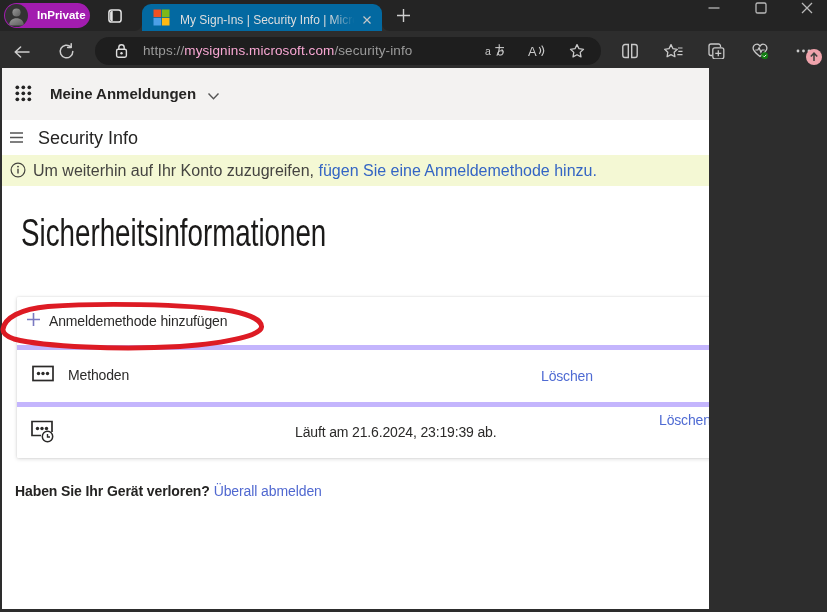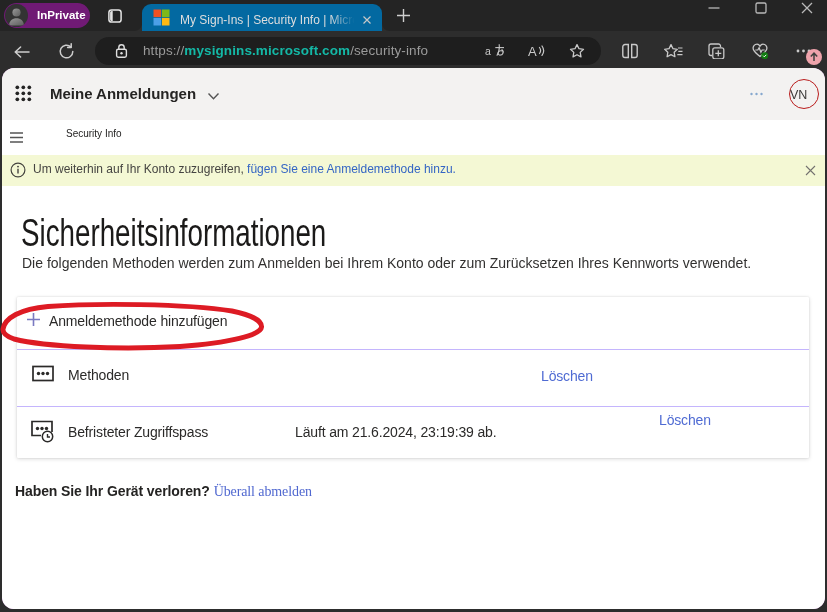--- a/index.html
+++ b/index.html
@@ -4,62 +4,62 @@
 <style>
   * { margin:0; padding:0; box-sizing:border-box; }
   html,body { width:827px; height:612px; overflow:hidden; }
   body { font-family:"Liberation Sans", sans-serif; background:#2d2d2d; position:relative; }
   .abs { position:absolute; }
 
   
   #titlebar { position:absolute; left:0; top:0; width:827px; height:31px; background:#242424; }
   #navbar   { position:absolute; left:0; top:31px; width:827px; height:37px; background:#2d2d2d; }
 
-  #inpill { position:absolute; left:4px; top:3px; width:86px; height:25px; background:#701a75; border-radius:13px; }
+  #inpill { position:absolute; left:4px; top:3px; width:86px; height:25px; background:#a21caf; border-radius:13px; }
   #inpill .face { position:absolute; left:1px; top:1px; width:23px; height:23px; border-radius:50%; background:#333; overflow:hidden; }
   #inpill .txt { position:absolute; left:33px; top:5.5px; color:#fff; font-size:11.5px; font-weight:700; }
 
   #tab { position:absolute; left:142px; top:4px; width:240px; height:27px; background:#0369a1; border-radius:9px 9px 0 0; }
   #tab .title { position:absolute; left:38px; top:9px; width:178px; font-size:12px; color:#dedede; white-space:nowrap; overflow:hidden;
     -webkit-mask-image: linear-gradient(90deg,#000 84%,transparent 98%); }
   #tab .close { position:absolute; right:8px; top:9px; width:14px; height:14px; color:#c8c8c8; }
 
   .ctl { position:absolute; top:0; width:14px; height:14px; color:#b9b9b9; }
 
   
-  #content { position:absolute; left:2px; top:68px; width:823px; height:541px; background:#f0abfc; border-radius:12px; overflow:hidden; }
+  #content { position:absolute; left:2px; top:68px; width:707px; height:541px; background:#f0abfc; border-radius:0; overflow:hidden; }
 
   #apphead { position:relative; height:52px; background:#f3f2f1; }
   #apphead .title { position:absolute; left:48px; top:17px; font-size:15px; font-weight:700; color:#252423; }
   #avatar { position:absolute; left:787px; top:11px; width:30px; height:30px; border-radius:50%; border:1px solid #b91c1c; color:#3b3a39;
             font-size:12.5px; text-align:left; line-height:30px; }
 
   #secrow { position:relative; height:35px; background:#fff; }
-  #secrow .t { position:absolute; left:36px; top:8px; font-size:10px; color:#252423;margin-left:28px; }
-
-  #banner { position:relative; height:31px; background:#f4f8d4; font-size:12px; color:#454441; }
+  #secrow .t { position:absolute; left:36px; top:8px; font-size:18px; color:#252423; }
+
+  #banner { position:relative; height:31px; background:#f4f8d4; font-size:16px; color:#454441; }
   #banner .msg { position:absolute; left:31px; top:7px; }
   #banner .msg a { color:#3465c4; text-decoration:none; }
 
   h1 { position:absolute; left:19px; top:26px; font-size:38px; font-weight:400; color:#1b1a19; line-height:1.15; transform:scaleX(.73); transform-origin:0 0; white-space:nowrap; }
   #desc { position:absolute; left:20px; top:69px; font-size:14px; color:#323130; }
 
   #card { position:absolute; left:15px; top:111px; width:792px; height:161px; background:#fff;
           box-shadow:0 0 2px rgba(0,0,0,.12), 0 1px 4px rgba(0,0,0,.14); border-radius:1px; }
-  .row { position:relative; border-bottom:1px solid #c4b5fd; }
+  .row { position:relative; border-bottom:5px solid #c4b5fd; }
   .row:last-child { border-bottom:none; }
   .r1 { height:53px; }
   .r2 { height:57px; }
   .r3 { height:50px; }
   .rowtext { font-size:14px; color:#2b2a29; letter-spacing:-.15px; }
   .link { font-size:14px; color:#4f6bd3; letter-spacing:-.15px; }
 
   #footer { position:absolute; left:13px; top:297px; font-size:14px; }
   #footer b { color:#242322; letter-spacing:-.1px; }
-  #footer a { color:#5068d0; text-decoration:none; letter-spacing:-.1px;font-family:Liberation Serif, serif; }
+  #footer a { color:#5068d0; text-decoration:none; letter-spacing:-.1px; }
 
   svg { display:block; }
 </style>
 </head>
 <body>
 
 <div id="titlebar"></div>
 <div id="navbar"></div>
 
 <div id="tab">
@@ -124,21 +124,21 @@
   <path d="M14.8 8.5 a6.3 6.3 0 1 1 -2.0-4.6" fill="none" stroke="#cdcdcd" stroke-width="1.5" stroke-linecap="round"></path>
   <path d="M13.2 0.8 L13.2 4.4 L9.6 4.4" fill="none" stroke="#cdcdcd" stroke-width="1.5" stroke-linecap="round" stroke-linejoin="round"></path>
 </svg>
 
 <div class="abs" style="left:95px;top:37px;width:506px;height:28px;background:#1e1e1e;border-radius:14px;"></div>
 <svg class="abs" style="left:114px;top:43px" width="15" height="16" viewBox="0 0 15 16">
   <rect x="2.6" y="6.2" width="9.8" height="8" rx="1.6" fill="none" stroke="#dedede" stroke-width="1.4"></rect>
   <path d="M4.8 6 V4.4 a2.7 2.7 0 0 1 5.4 0 V6" fill="none" stroke="#dedede" stroke-width="1.4"></path>
   <circle cx="7.5" cy="10.2" r="1.2" fill="#dedede"></circle>
 </svg>
-<div class="abs" style="left:143px;top:43px;font-size:13.5px;color:#9b9b9b;letter-spacing:.1px">https://<span style="color:#14b8a6;font-weight:700">mysignins.microsoft.com</span>/security-info</div>
+<div class="abs" style="left:143px;top:43px;font-size:13.5px;color:#9b9b9b;letter-spacing:.1px">https://<span style="color:#f9a8d4;font-weight:400">mysignins.microsoft.com</span>/security-info</div>
 
 <svg class="abs" style="left:485px;top:43px" width="20" height="15" viewBox="0 0 20 15">
   <text x="0" y="12" font-size="10.5" fill="#c9c9c9" font-family="Liberation Sans">a</text>
   <g fill="none" stroke="#c9c9c9" stroke-width="1.1">
     <path d="M10.3 4.6 H19"></path>
     <path d="M14.2 1.2 C14.6 5.2 13.8 9.6 11.8 12.6"></path>
     <path d="M16.6 6.4 C17.9 7.3 18.6 9.1 17.7 10.7 C16.8 12.3 14.2 12.6 13.3 11.2 C12.4 9.8 13.6 8.0 15.6 7.8 C17.0 7.7 18.2 8.4 18.6 9.3"></path>
   </g>
 </svg>
 
@@ -224,21 +224,20 @@
       <circle cx="8" cy="4.6" r="0.95" fill="#45443f"></circle>
     </svg>
     <div class="msg">Um weiterhin auf Ihr Konto zuzugreifen, <a>fügen Sie eine Anmeldemethode hinzu.</a></div>
     <svg class="abs" style="left:802px;top:9px" width="13" height="13" viewBox="0 0 13 13">
       <path d="M2 2 L11 11 M11 2 L2 11" stroke="#74726f" stroke-width="1.1"></path>
     </svg>
   </div>
 
   <div style="position:relative; height:423px; background:#fff;">
     <h1>Sicherheitsinformationen</h1>
-    <div id="desc">Die folgenden Methoden werden zum Anmelden bei Ihrem Konto oder zum Zurücksetzen Ihres Kennworts verwendet.</div>
 
     <div id="card">
       <div class="row r1">
         <svg class="abs" style="left:9px;top:15px" width="15" height="15" viewBox="0 0 15 15">
           <path d="M7.5 1 V14 M1 7.5 H14" stroke="#7a79c1" stroke-width="1.6"></path>
         </svg>
         <div class="abs rowtext" style="left:32px;top:16px">Anmeldemethode hinzufügen</div>
       </div>
       <div class="row r2">
         <svg class="abs" style="left:15px;top:15px" width="22" height="17" viewBox="0 0 22 17">
@@ -252,21 +251,20 @@
       </div>
       <div class="row r3">
         <svg class="abs" style="left:14px;top:13px" width="24" height="23" viewBox="0 0 24 23">
           <path d="M21 12 V1.5 H1 V15.5 H10" fill="none" stroke="#2b2a29" stroke-width="1.7"></path>
           <circle cx="6.5" cy="8.5" r="1.7" fill="#2b2a29"></circle>
             <circle cx="11" cy="8.5" r="1.7" fill="#2b2a29"></circle>
             <circle cx="15.5" cy="8.5" r="1.7" fill="#2b2a29"></circle>
           <circle cx="16.5" cy="16.5" r="5.2" fill="#fff" stroke="#2b2a29" stroke-width="1.5"></circle>
           <path d="M16.5 14 V17 H19" fill="none" stroke="#2b2a29" stroke-width="1.4"></path>
         </svg>
-        <div class="abs rowtext" style="left:51px;top:17px">Befristeter Zugriffspass</div>
         <div class="abs rowtext" style="left:278px;top:17px">Läuft am 21.6.2024, 23:19:39 ab.</div>
         <div class="abs link" style="left:642px;top:5px">Löschen</div>
       </div>
     </div>
 
     <div id="footer"><b>Haben Sie Ihr Gerät verloren?</b> <a>Überall abmelden</a></div>
   </div>
 </div>
 
 <svg class="abs" style="left:0;top:300px" width="268" height="56" viewBox="0 0 268 56">

